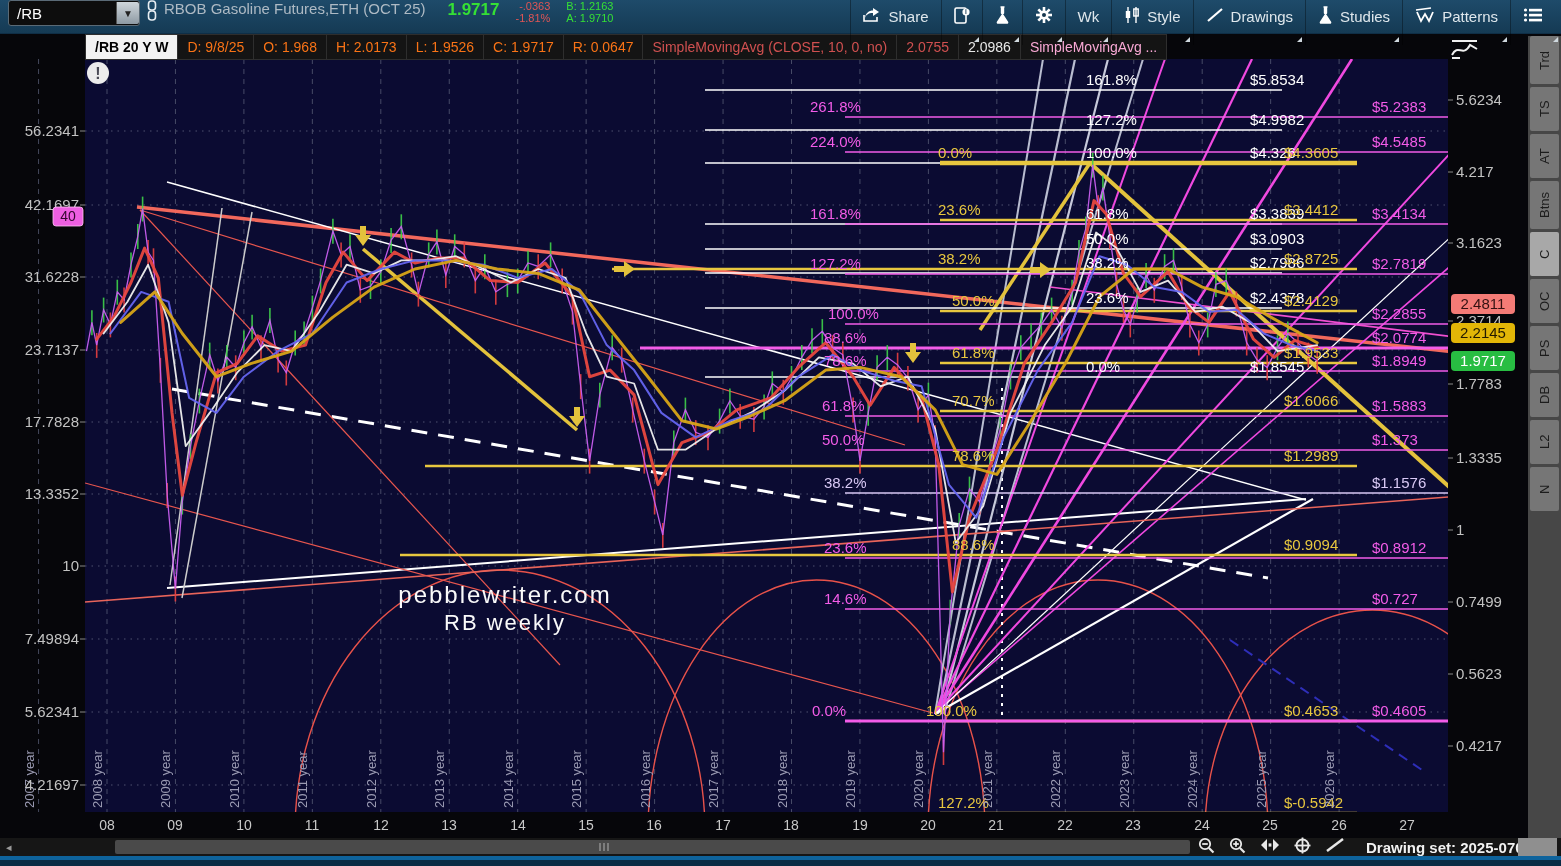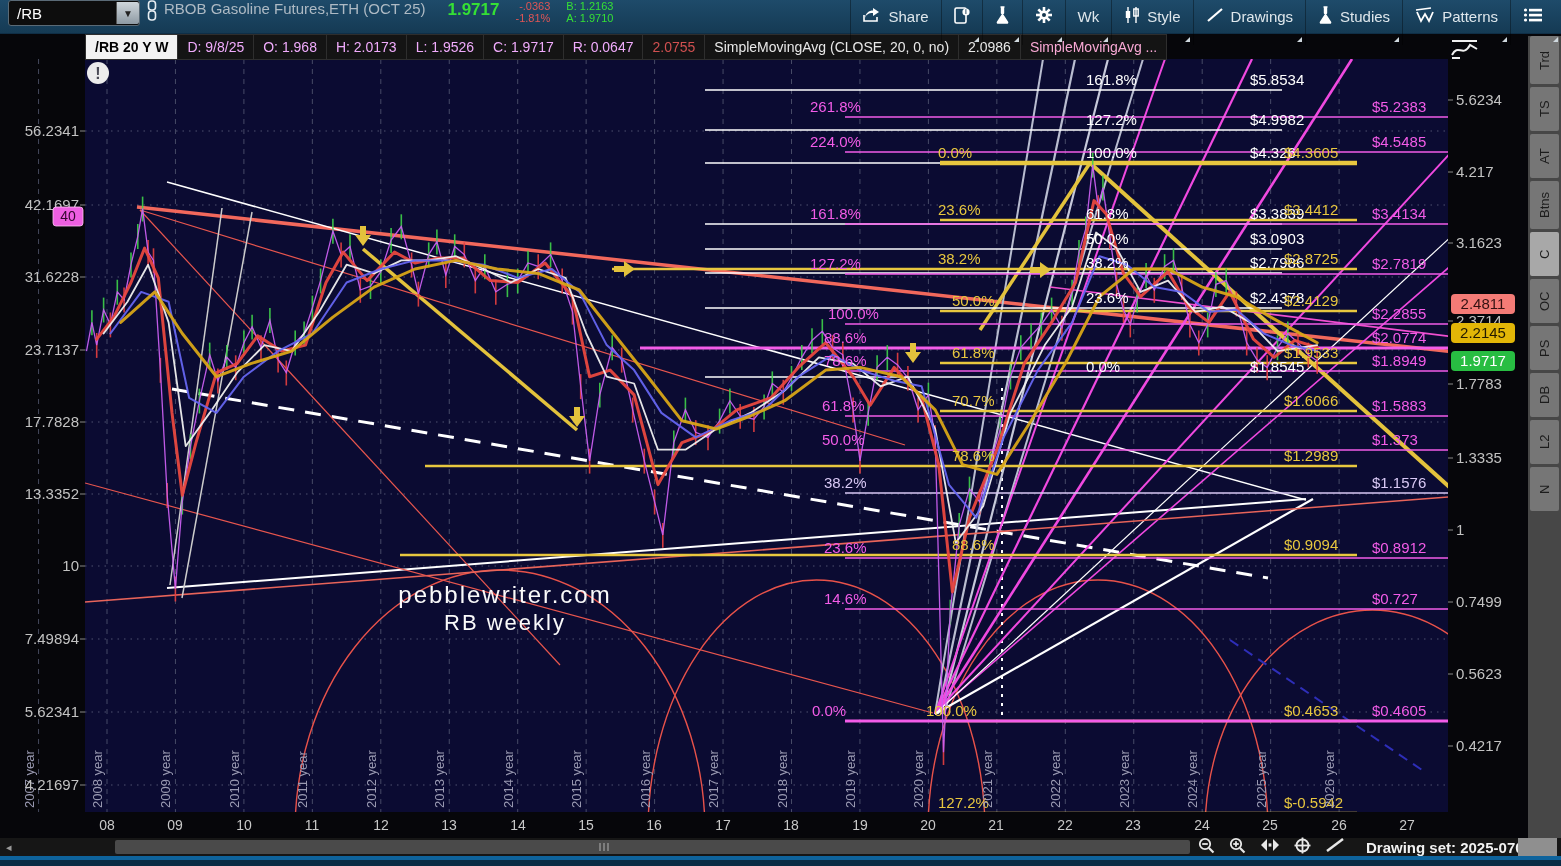--- a/index.html
+++ b/index.html
@@ -23,21 +23,21 @@
   .mini2.red{color:#e05555;}
   .mini2.grn{color:#35e035;text-align:left;}
   .tb-right{display:flex;align-items:center;margin-left:auto;height:100%;}
   .tb-btn{display:flex;align-items:center;gap:7px;padding:12px 12px;height:100%;
     border-left:1px solid rgba(0,0,0,.35);cursor:default;position:relative;white-space:nowrap;}
   .tb-btn .car{position:absolute;right:3px;bottom:3px;width:0;height:0;
     border-left:5px solid transparent;border-bottom:5px solid #cfd8de;}
   
   #chart-header{position:absolute;left:85px;top:34px;height:28px;display:flex;z-index:20;}
   .hcell{display:flex;align-items:center;padding:0 9px;height:24px;background:#141414;
-    border:1px solid #2e2e2e;border-left:none;font-size:14px;color:#f0abfc;white-space:nowrap;}
+    border:1px solid #2e2e2e;border-left:none;font-size:14px;color:#f97316;white-space:nowrap;}
   .hcell:first-child{border-left:1px solid #2e2e2e;}
   
   #sidebar{position:absolute;left:1528px;top:36px;width:33px;height:817px;background:#474747;z-index:25;}
   .sbtab{width:29px;margin:0 auto 3px auto;background:#767676;color:#1c1c1c;
     display:flex;align-items:center;justify-content:center;border-radius:2px;
     writing-mode:vertical-rl;transform:rotate(180deg);font-size:13px;height:44px;}
   .sbtab.active{background:#a8a8a8;}
   
   #statusbar{position:absolute;left:0;top:838px;width:1561px;height:18px;background:#161616;z-index:30;}
   #sb-thumb{position:absolute;left:115px;top:2px;width:1075px;height:14px;background:#4a4a4a;border-radius:2px;}
@@ -587,22 +587,22 @@
     </svg>
 
 <div id="chart-header">
       <div class="hcell" style="color: rgb(0, 0, 0); background: rgb(242, 242, 242); font-weight: bold;">/RB 20 Y W</div>
       <div class="hcell">D: 9/8/25</div>
       <div class="hcell">O: 1.968</div>
       <div class="hcell">H: 2.0173</div>
       <div class="hcell">L: 1.9526</div>
       <div class="hcell">C: 1.9717</div>
       <div class="hcell">R: 0.0647</div>
+      <div class="hcell" style="color: rgb(208, 80, 80);">SimpleMovingAvg (CLOSE, 10, 0, no)</div>
       <div class="hcell" style="color: rgb(208, 80, 80);">2.0755</div>
-      <div class="hcell" style="color: rgb(232, 232, 232);">SimpleMovingAvg (CLOSE, 20, 0, no)</div>
       <div class="hcell" style="color: rgb(232, 232, 232);">2.0986</div>
       <div class="hcell" style="color: #f9a8d4;">SimpleMovingAvg ...</div>
     </div>
 
 <div id="sidebar">
       <div class="sbtab" style="height: 48px;">Trd</div>
       <div class="sbtab" style="height: 44px;">TS</div>
       <div class="sbtab" style="height: 44px;">AT</div>
       <div class="sbtab" style="height: 48px;">Btns</div>
       <div class="sbtab active" style="height: 44px;">C</div>

